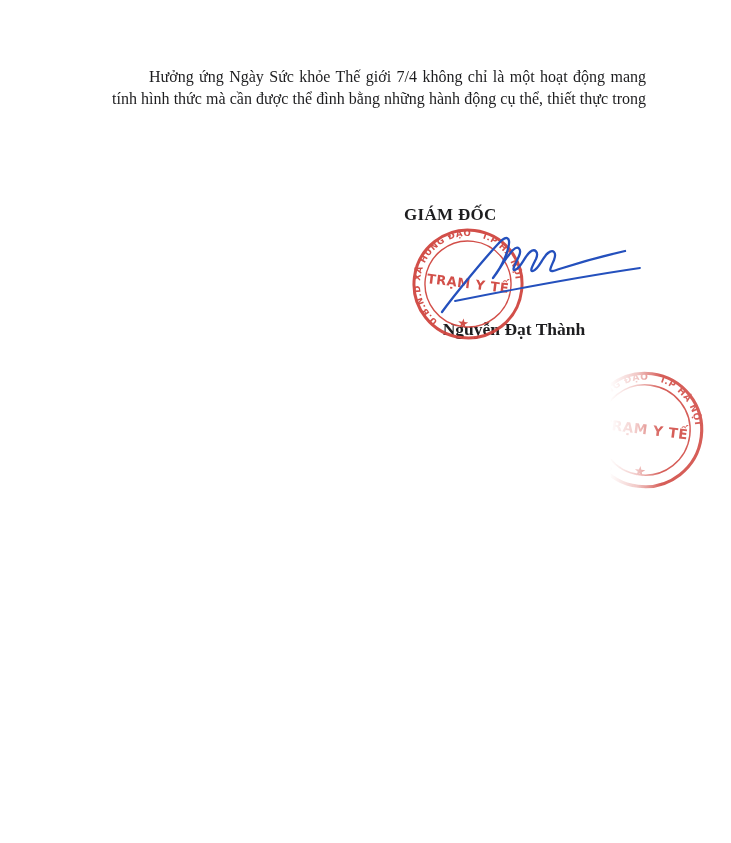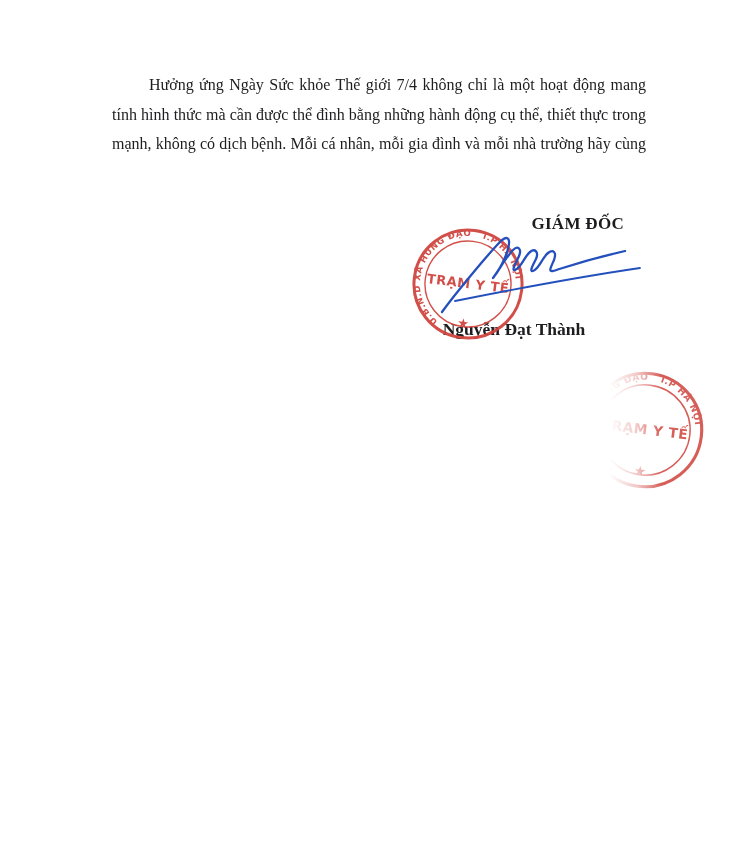--- a/index.html
+++ b/index.html
@@ -11,28 +11,28 @@
     font-family:"Liberation Serif","DejaVu Serif",serif;
     color:#1d1d1f;
   }
   
   .paragraph{
     position:absolute;left:112px;top:66px;width:534px;
     font-size:16px;line-height:21.7px;
   }
   .pline{
     text-align:justify;text-align-last:justify;
-    height:21.7px;overflow:hidden;white-space:normal;margin-top:8px;
+    height:21.7px;overflow:hidden;white-space:normal;
   }
   .pline.first{text-indent:37px;}
   .pline.last{text-align-last:left;}
   
   .sig-title{
-    position:absolute;left:404px;top:214px;width:220px;
-    text-align:right;font-weight:bold;font-size:17px;letter-spacing:.3px;
+    position:absolute;left:404px;top:205px;width:220px;
+    text-align:left;font-weight:bold;font-size:17px;letter-spacing:.3px;
     z-index:1;
   }
   .sig-name{
     position:absolute;left:404px;top:319px;width:220px;
     text-align:center;font-weight:bold;font-size:17.5px;
     z-index:1;
   }
   
   .stamp{position:absolute;width:140px;height:140px;}
   .stamp1{left:398px;top:214px;z-index:2;opacity:.93;}
@@ -58,21 +58,20 @@
   .ink{fill:none;stroke:#2450bd;stroke-linecap:round;stroke-linejoin:round;}
 </style>
 </head>
 <body>
 
 <div class="page">
 
   <div class="paragraph">
     <div class="pline first">Hưởng ứng Ngày Sức khỏe Thế giới 7/4 không chỉ là một hoạt động mang</div>
     <div class="pline">tính hình thức mà cần được thể đình bằng những hành động cụ thể, thiết thực trong</div>
-    <div class="pline">mạnh, không có dịch bệnh. Mỗi cá nhân, mỗi gia đình và mỗi nhà trường hãy cùng</div>
   </div>
 
   <div class="sig-title">GIÁM ĐỐC</div>
 
   <div class="sig-name">Nguyễn Đạt Thành</div>
 
   <svg class="stamp stamp1" viewBox="-70 -70 140 140">
     <g transform="rotate(7)">
       <circle class="ring-outer" r="54"></circle>
       <circle class="ring-inner" r="43"></circle>

